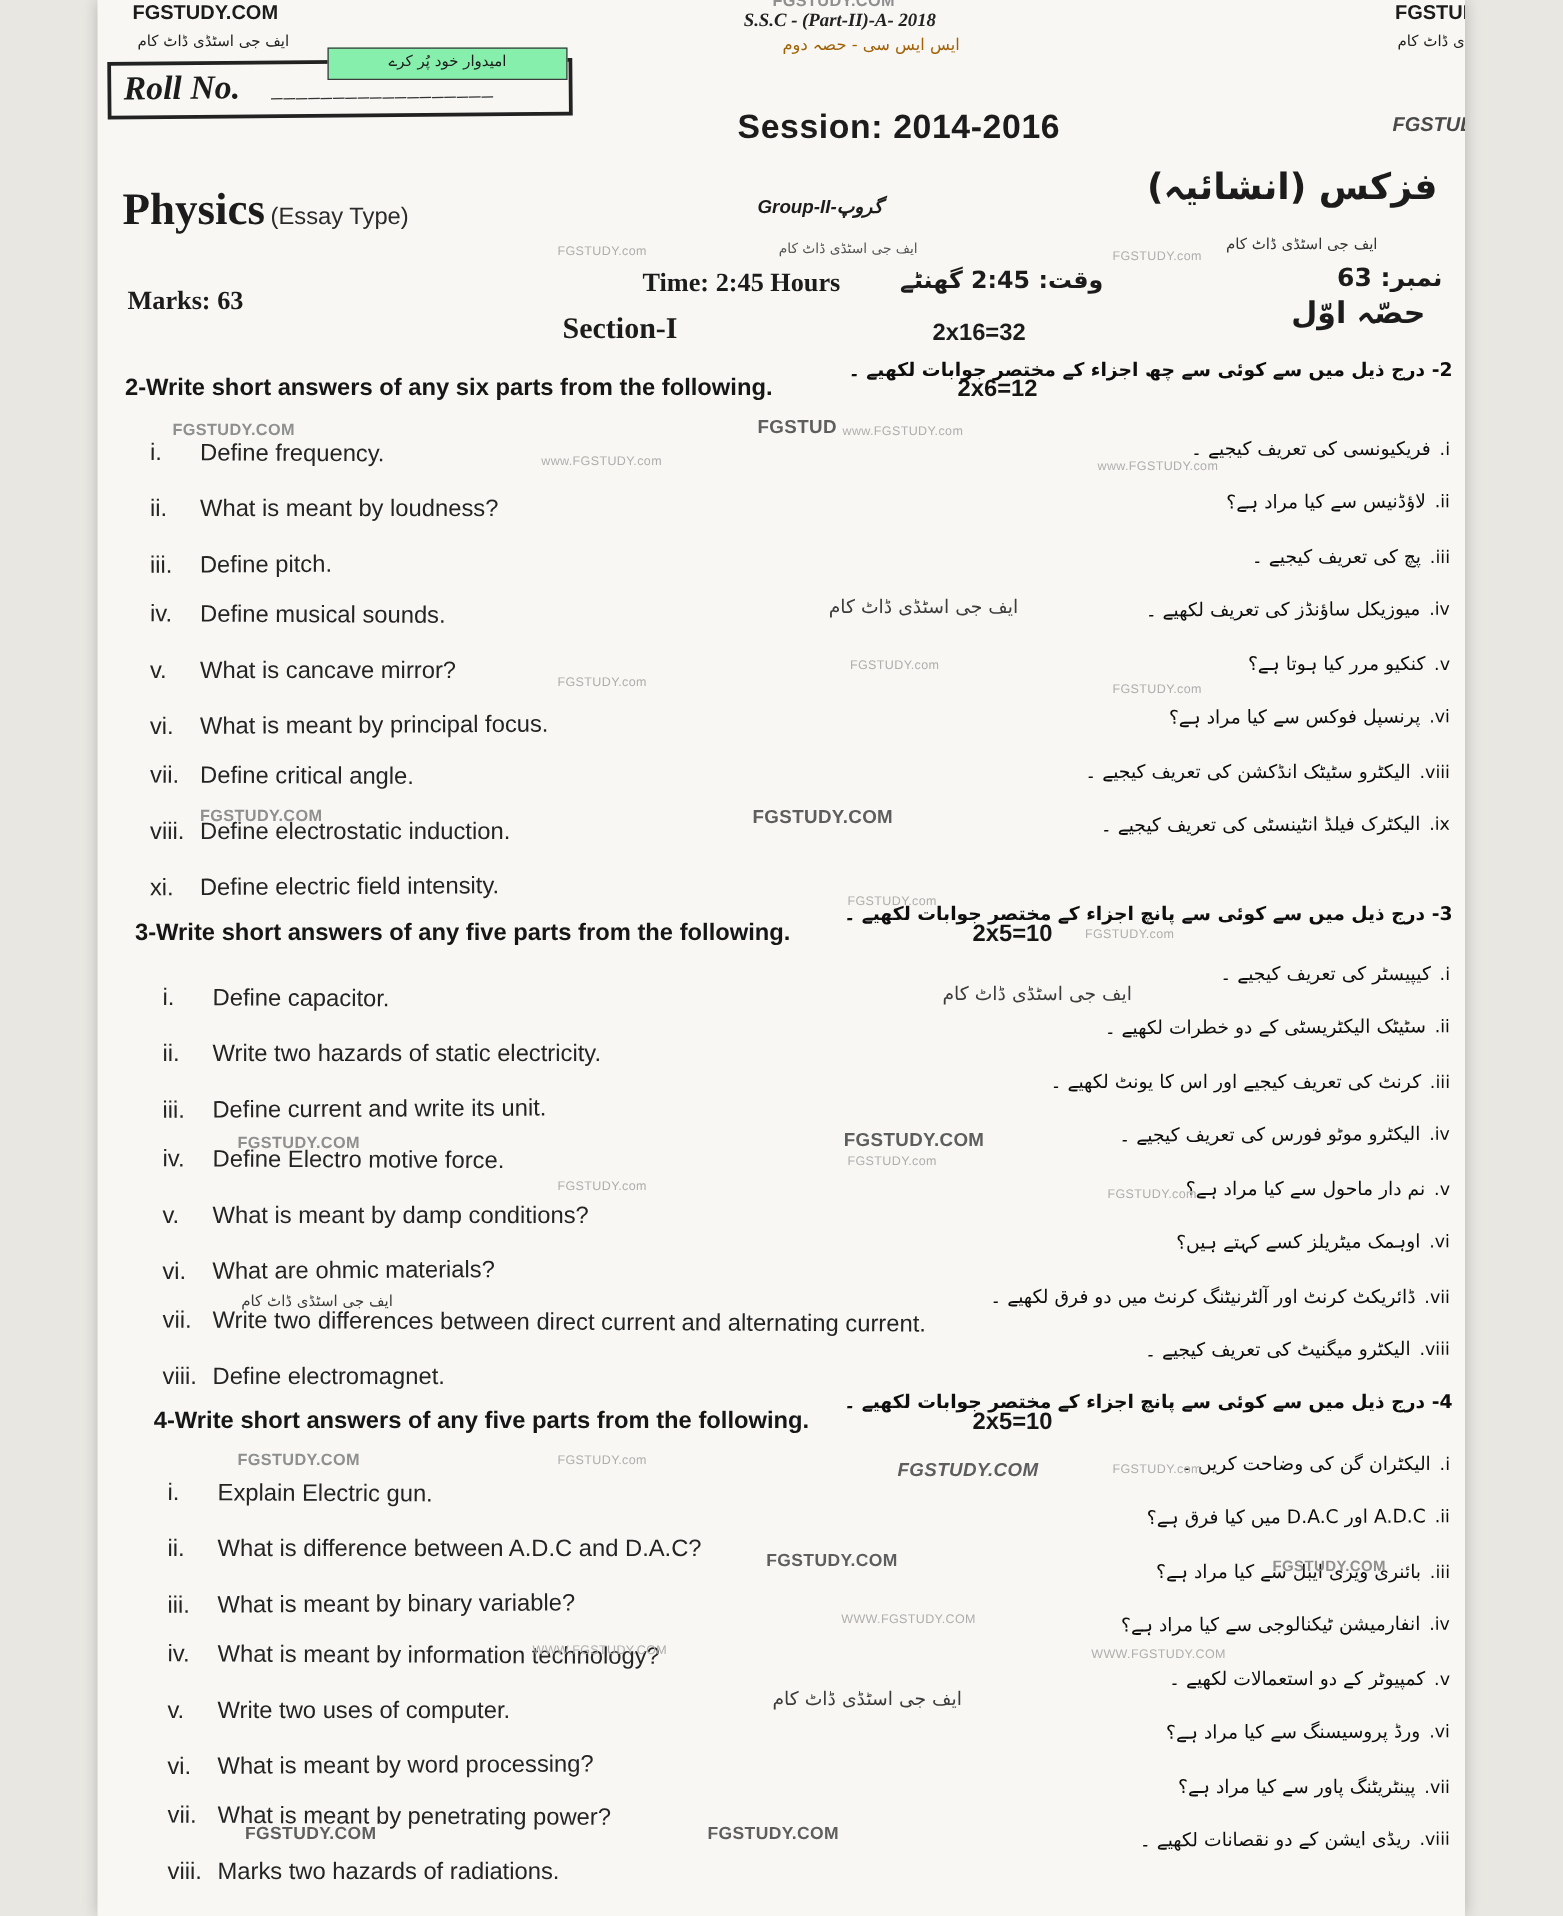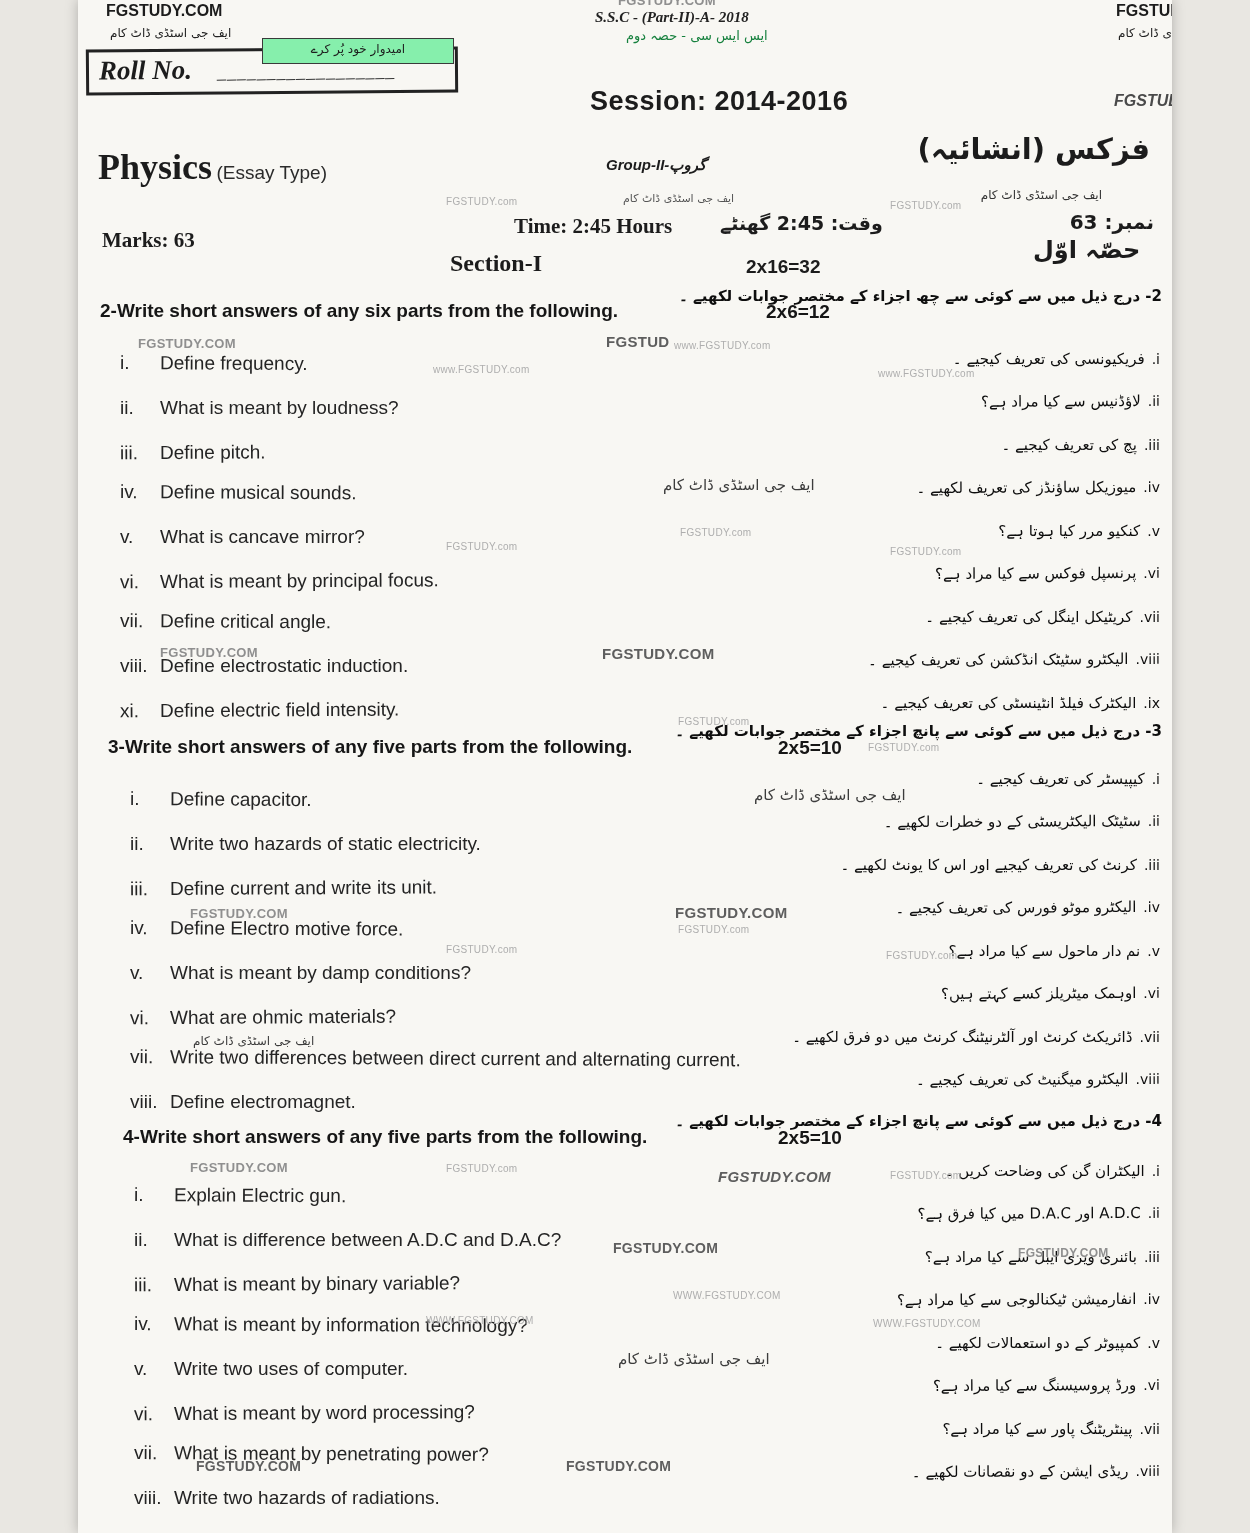--- a/index.html
+++ b/index.html
@@ -36,21 +36,21 @@
   .en-list .item:nth-child(3n+1) { transform:rotate(.3deg); }
 
   .ur-list { position:absolute; width:445px; direction:rtl; text-align:right;
              font-family:"DejaVu Sans",sans-serif; }
   .ur-list .item { height:43px; font-size:15px; color:#0d0d0d; white-space:nowrap; }
   .ur-list .item .n { display:inline-block; margin-left:7px; font-size:14px; }
   .ur-list .item:nth-child(2n) { transform:rotate(-.3deg); }
 
   .roll-box { border:3px solid #222; transform:rotate(-.5deg); }
   .note-box { border:1.5px solid #3a3a3a; background:#86efac; text-align:center; }
-  .blur { filter:blur(.4px); color:#15803d; }
+  .blur { filter:blur(.4px); color:#a16207; }
 </style>
 </head>
 <body>
 
 <div class="page">
 
   <div class="abs b nowrap" style="left:28px;top:2px;font-size:16px;">FGSTUDY.COM</div>
   <div class="abs urdu nowrap" style="left:32px;top:26px;font-size:12px;color:#222;">ایف جی اسٹڈی ڈاٹ کام</div>
 
   <div class="wm md b" style="left:540px;top:-7px;">FGSTUDY.COM</div>
@@ -104,21 +104,20 @@
     <div class="item"><span class="n">xi.</span><span>Define electric field intensity.</span></div>
   </div>
 
   <div class="ur-list" style="right:12px;top:350px;">
     <div class="item"><span class="n">i.</span><span>فریکیونسی کی تعریف کیجیے ۔</span></div>
     <div class="item"><span class="n">ii.</span><span>لاؤڈنیس سے کیا مراد ہے؟</span></div>
     <div class="item"><span class="n">iii.</span><span>پچ کی تعریف کیجیے ۔</span></div>
     <div class="item"><span class="n">iv.</span><span>میوزیکل ساؤنڈز کی تعریف لکھیے ۔</span></div>
     <div class="item"><span class="n">v.</span><span>کنکیو مرر کیا ہوتا ہے؟</span></div>
     <div class="item"><span class="n">vi.</span><span>پرنسپل فوکس سے کیا مراد ہے؟</span></div>
-    <div class="item"><span class="n">vii.</span><span>کریٹیکل اینگل کی تعریف کیجیے ۔</span></div>
     <div class="item"><span class="n">viii.</span><span>الیکٹرو سٹیٹک انڈکشن کی تعریف کیجیے ۔</span></div>
     <div class="item"><span class="n">ix.</span><span>الیکٹرک فیلڈ انٹینسٹی کی تعریف کیجیے ۔</span></div>
   </div>
 
   <div class="qhead" style="left:30px;top:736px;">3-Write short answers of any five parts from the following.</div>
   <div class="qmarks" style="left:700px;top:737px;">2x5=10</div>
   <div class="qhead ur" style="right:10px;top:722px;">3- درج ذیل میں سے کوئی سے پانچ اجزاء کے مختصر جوابات لکھیے ۔</div>
 
   <div class="en-list" style="left:52px;top:790px;">
     <div class="item"><span class="n">i.</span><span>Define capacitor.</span></div>
@@ -147,21 +146,21 @@
   <div class="qhead ur" style="right:10px;top:1112px;">4- درج ذیل میں سے کوئی سے پانچ اجزاء کے مختصر جوابات لکھیے ۔</div>
 
   <div class="en-list" style="left:56px;top:1186px;">
     <div class="item"><span class="n">i.</span><span>Explain Electric gun.</span></div>
     <div class="item"><span class="n">ii.</span><span>What is difference between A.D.C and D.A.C?</span></div>
     <div class="item"><span class="n">iii.</span><span>What is meant by binary variable?</span></div>
     <div class="item"><span class="n">iv.</span><span>What is meant by information technology?</span></div>
     <div class="item"><span class="n">v.</span><span>Write two uses of computer.</span></div>
     <div class="item"><span class="n">vi.</span><span>What is meant by word processing?</span></div>
     <div class="item"><span class="n">vii.</span><span>What is meant by penetrating power?</span></div>
-    <div class="item"><span class="n">viii.</span><span>Write two hazards of radiations.</span></div>
+    <div class="item"><span class="n">viii.</span><span>Marks two hazards of radiations.</span></div>
   </div>
 
   <div class="ur-list" style="right:12px;top:1162px;">
     <div class="item"><span class="n">i.</span><span>الیکٹران گن کی وضاحت کریں ۔</span></div>
     <div class="item"><span class="n">ii.</span><span>A.D.C اور D.A.C میں کیا فرق ہے؟</span></div>
     <div class="item"><span class="n">iii.</span><span>بائنری ویری ایبل سے کیا مراد ہے؟</span></div>
     <div class="item"><span class="n">iv.</span><span>انفارمیشن ٹیکنالوجی سے کیا مراد ہے؟</span></div>
     <div class="item"><span class="n">v.</span><span>کمپیوٹر کے دو استعمالات لکھیے ۔</span></div>
     <div class="item"><span class="n">vi.</span><span>ورڈ پروسیسنگ سے کیا مراد ہے؟</span></div>
     <div class="item"><span class="n">vii.</span><span>پینٹریٹنگ پاور سے کیا مراد ہے؟</span></div>

